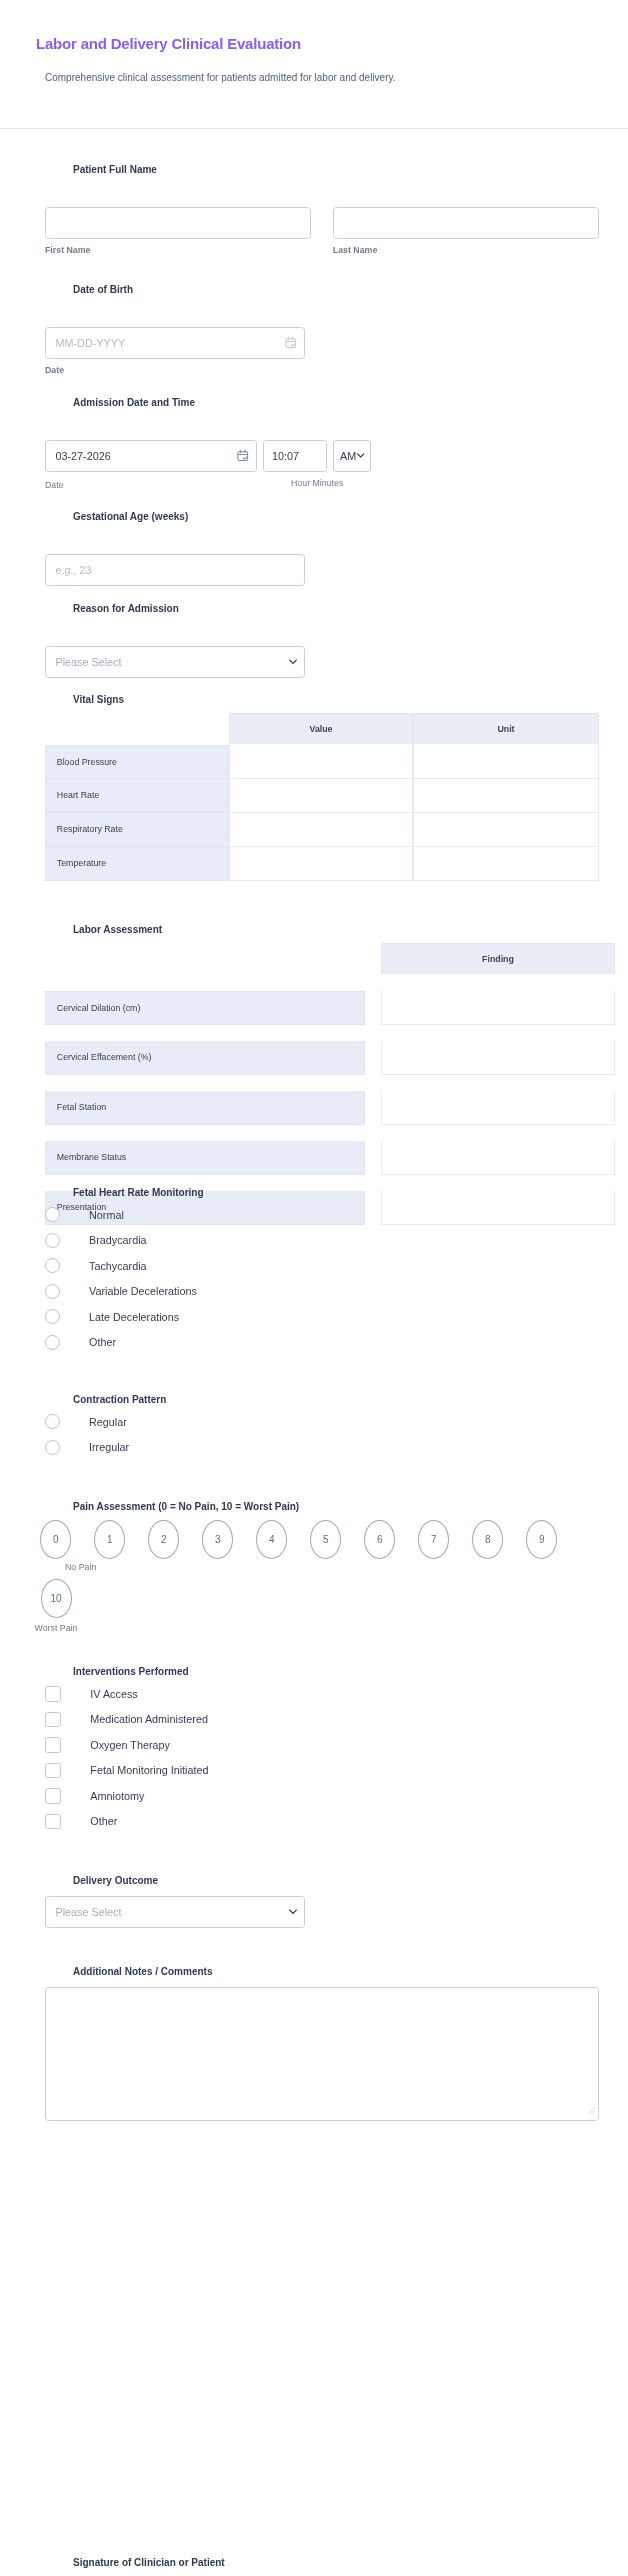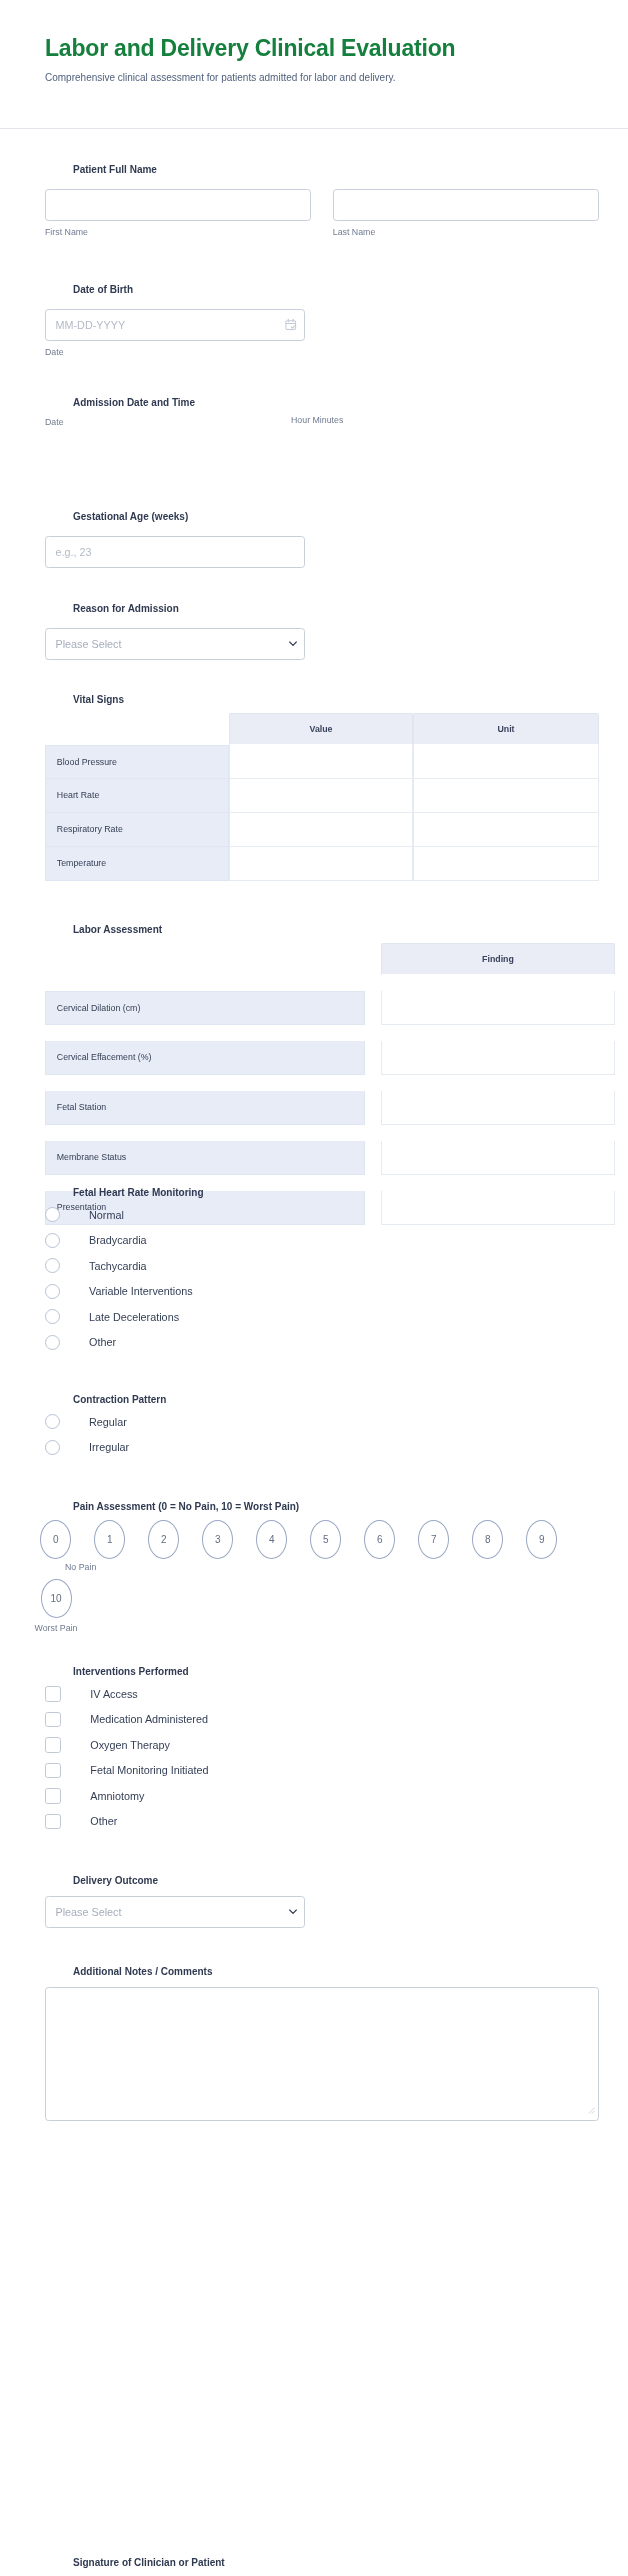--- a/index.html
+++ b/index.html
@@ -2,38 +2,38 @@
 <html style="font-size:10.8px"><head>
 <meta charset="utf-8">
 <style>
   * { margin:0; padding:0; box-sizing:border-box; }
   html,body { background:#ffffff; }
   body { font-family:"Liberation Sans", sans-serif; }
   .page { position:relative; width:628px; height:2576px; background:#fff; overflow:hidden; }
 
   .abs { position:absolute; }
 
-  .form-title { left:45px; top:35px; font-size:23px; font-weight:700; color:#15803d; letter-spacing:-0.2px; }
+  .form-title { left:36px; top:35px; font-size:15px; font-weight:700; color:#8b5cf6; letter-spacing:-0.2px; }
   .form-subtitle { left:45px; top:72px; font-size:10px; font-weight:500; color:#50607c; }
   .divider { left:0; top:128px; width:628px; height:0.7px; background:#e3e6eb; }
 
   .q { position:absolute; left:45px; width:554px; }
   .q-label { font-size:10px; font-weight:600; color:#2f3950; line-height:12px;padding-left:28px; }
-  .ctrl-gap { margin-top:13px; }
+  .ctrl-gap { margin-top:31px; }
   .tbl-gap { margin-top:6.8px;border-radius:23px; }
   .list-gap { margin-top:8px; }
 
   .ti { height:32px; border:0.7px solid #c8cfdb; border-radius:3.4px; background:#fff;
         font-family:"Liberation Sans",sans-serif; font-size:10.8px; color:#333e55; padding:0 9.5px; outline:none; width:100%; }
   .ti::placeholder { color:#b3bac7; opacity:1; }
 
   .row2 { display:flex; gap:21.6px; }
   .row2 > * { flex:1; }
   .sublabel-row { display:flex; gap:21.6px; margin-top:6px; }
-  .sublabel-row > span { flex:1; }
+  .sublabel-row > span { flex:1;font-weight:bold; }
   .sublabel { font-size:8.8px; color:#6f7b91; font-weight:400; }
 
   .date-wrap { position:relative; }
   .date-wrap .cal { position:absolute; right:8px; top:8.8px; }
 
   .adm-row { display:flex; gap:6px; }
   .adm-date { width:212px; position:relative; }
   .adm-time { width:64px; }
   .adm-time .ti { padding:0 8px; }
   .adm-sub { position:relative; margin-top:6px; height:10px; }
@@ -119,20 +119,43 @@
         </svg>
       </span>
     </div>
     <div class="sublabel-row">
         <span class="sublabel">Date</span>
       </div>
   </div>
 
   <div class="q" style="top:397px">
     <div class="q-label">Admission Date and Time</div>
+    <div class="adm-row ctrl-gap">
+      <div class="adm-date">
+        <input class="ti" type="text" value="03-27-2026" style="">
+        <span class="cal" style="position:absolute;right:8px;top:8.8px;">
+          <svg width="13.5" height="13.5" viewBox="0 0 20 20" fill="none" stroke="#7e8da9" stroke-width="1.5" stroke-linecap="round" stroke-linejoin="round">
+            <rect x="2.8" y="4" width="14.4" height="13.2" rx="2.4"></rect>
+            <line x1="6.5" y1="2" x2="6.5" y2="5.5"></line>
+              <line x1="13.5" y1="2" x2="13.5" y2="5.5"></line>
+            <line x1="3" y1="8.2" x2="17" y2="8.2"></line>
+            <path d="M10.8 13.2 l1.9 1.9 l3.1-3.3"></path>
+          </svg>
+        </span>
+      </div>
+      <div class="adm-time">
+        <input class="ti" type="text" value="10:07" style="">
+      </div>
+      <div class="sel ampm">
+        <span class="sel-text val">AM</span>
+        <svg width="7.4" height="5.4" viewBox="0 0 11 8" fill="none" stroke="#3f4a63" stroke-width="1.8" stroke-linecap="round" stroke-linejoin="round">
+            <path d="M1 1.5 L5.5 6 L10 1.5"></path>
+          </svg>
+      </div>
+    </div>
     <div class="adm-sub">
       <span class="sublabel">Date</span>
       <span class="sublabel s2">Hour Minutes</span>
     </div>
   </div>
 
   <div class="q" style="top:511px">
     <div class="q-label">Gestational Age (weeks)</div>
     <div class="w385 ctrl-gap">
       <input class="ti" type="text" placeholder="e.g., 23" style="">
@@ -207,21 +230,21 @@
       <div class="opt-row">
         <span class="radio"></span>
         <span class="opt-label">Bradycardia</span>
       </div>
       <div class="opt-row">
         <span class="radio"></span>
         <span class="opt-label">Tachycardia</span>
       </div>
       <div class="opt-row">
         <span class="radio"></span>
-        <span class="opt-label">Variable Interventions</span>
+        <span class="opt-label">Variable Decelerations</span>
       </div>
       <div class="opt-row">
         <span class="radio"></span>
         <span class="opt-label">Late Decelerations</span>
       </div>
       <div class="opt-row">
         <span class="radio"></span>
         <span class="opt-label">Other</span>
       </div>
     </div>

